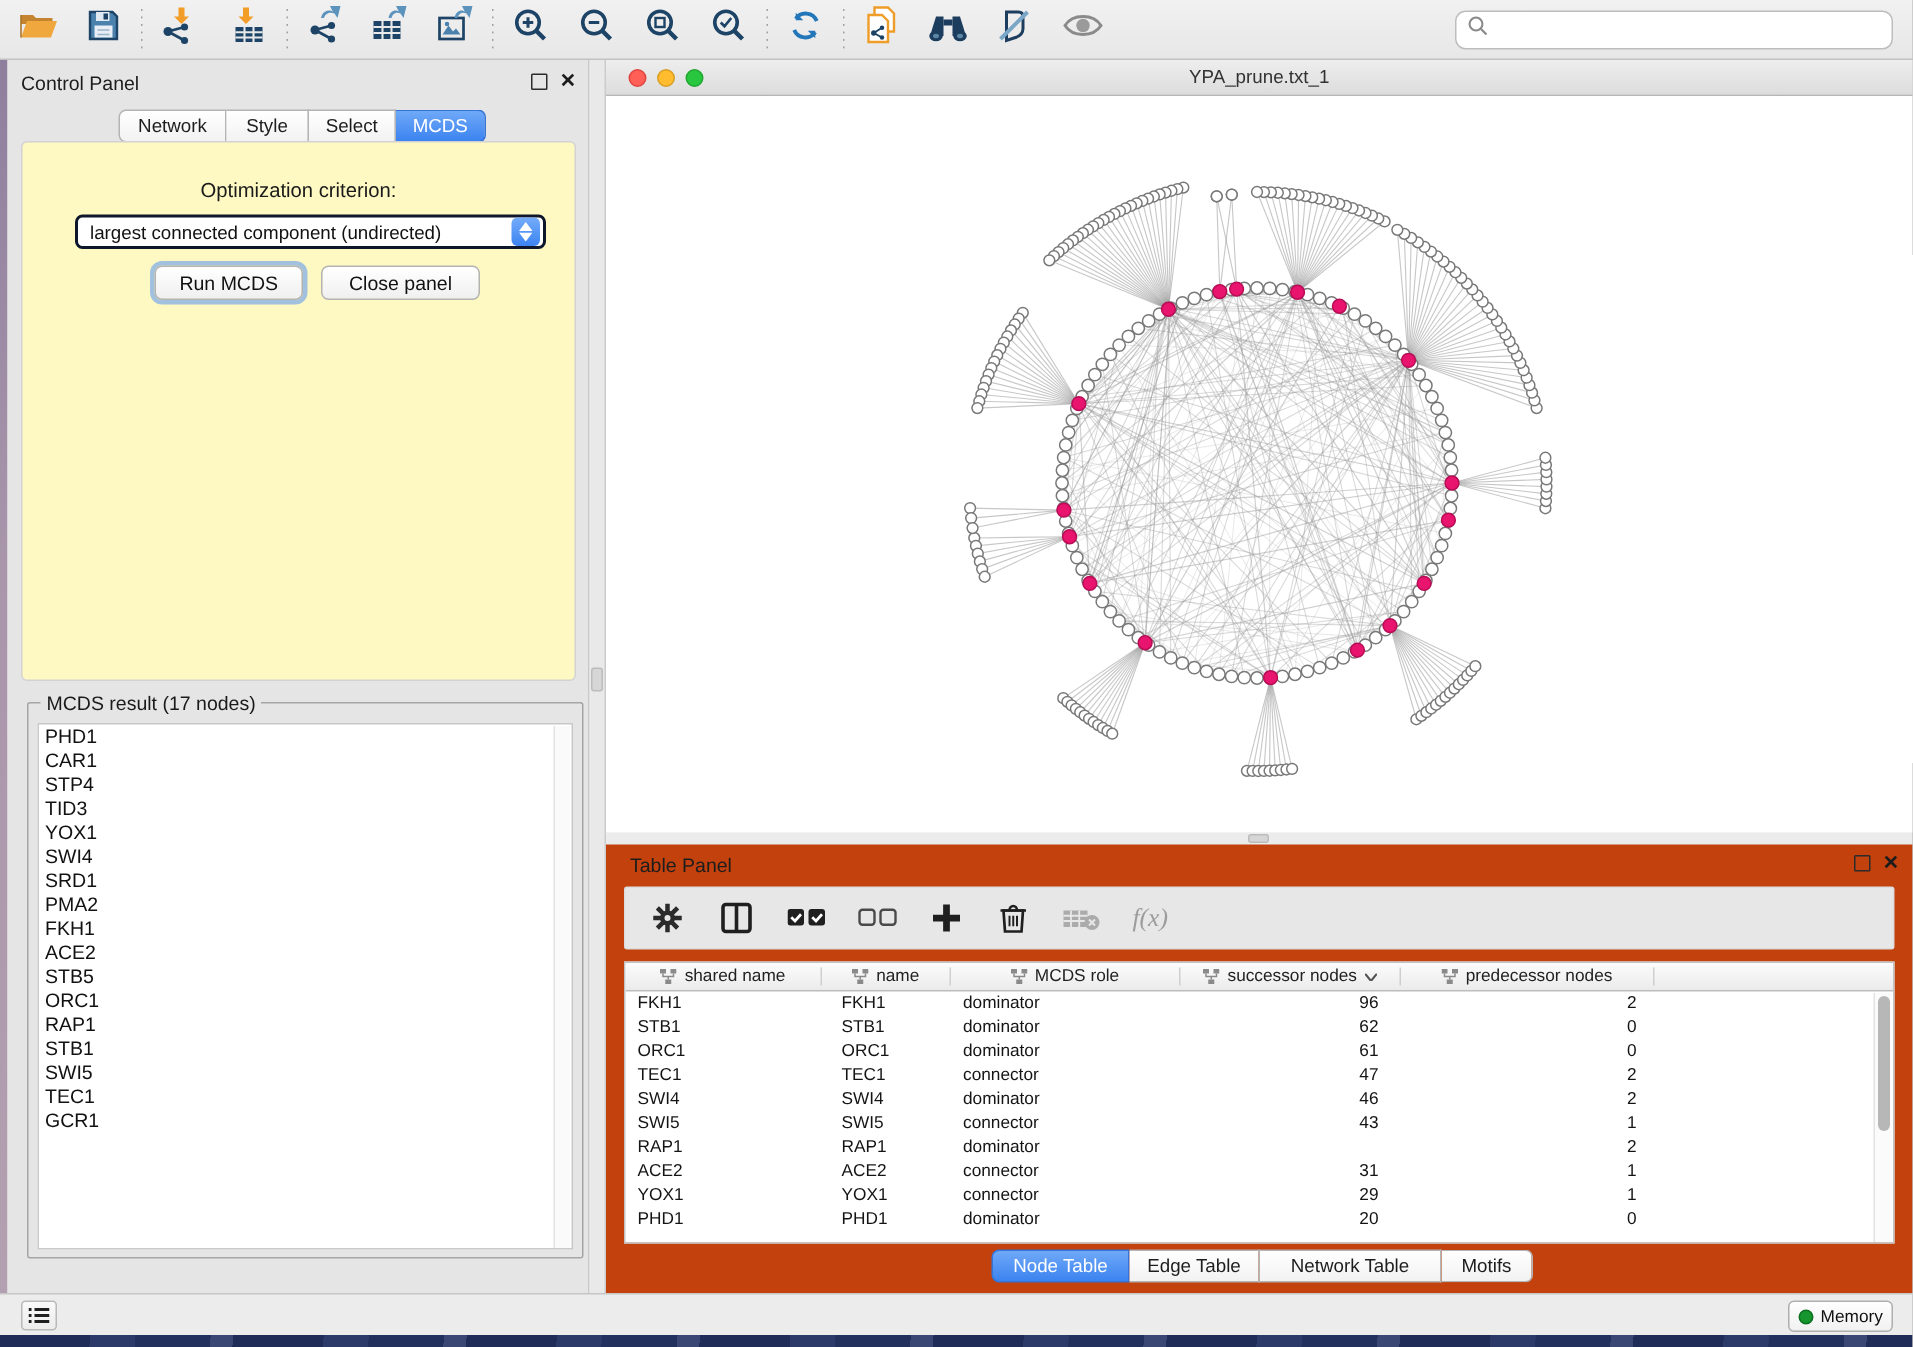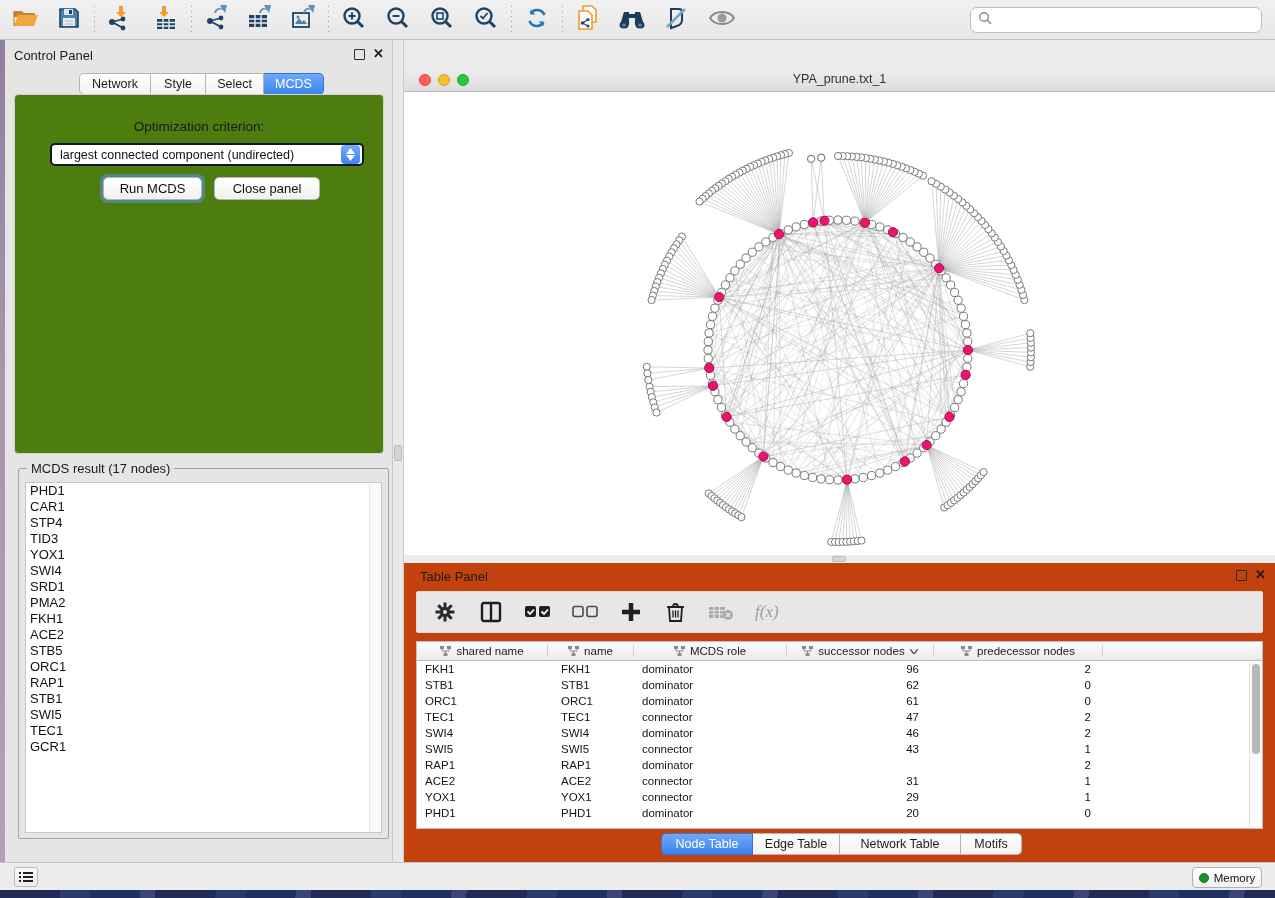--- a/index.html
+++ b/index.html
@@ -24,21 +24,21 @@
   
   .control-panel { left:5px; top:40px; width:388px; height:822px; background:#e5e5e5; border-right:1px solid #c9c9c9; }
   .cp-title { position:absolute; left:9px; top:8px; font-size:13px; color:#1d1d1d; }
   .win-float { position:absolute; top:9px; width:11px; height:11px; border:1.6px solid #2b2b2b; border-radius:1px; }
   .win-close { position:absolute; top:6px; font-size:13px; font-weight:bold; color:#1c1c1c; }
   .cp-tabs { position:absolute; left:74px; top:33px; display:flex; height:22px; }
   .cp-tab, .ft-tab { border:1px solid #b4b4b4; border-left-width:0; background:linear-gradient(#ffffff,#f2f2f2); font-size:12.5px; color:#1d1d1d; display:flex; align-items:center; justify-content:center; }
   .cp-tab:first-child, .ft-tab:first-child { border-left-width:1px; border-radius:5px 0 0 5px; }
   .cp-tab:last-child, .ft-tab:last-child { border-radius:0 5px 5px 0; }
   .tab-sel { background:linear-gradient(#6fa9f8,#3c83f0) !important; border-color:#3474d8 !important; color:#fff !important; }
-  .cp-inner { position:absolute; left:9px; top:54px; width:370px; height:360px; background:#4d7c0f; border:1px solid #d2d2d2; border-radius:4px; }
+  .cp-inner { position:absolute; left:9px; top:54px; width:370px; height:360px; background:#fef9c3; border:1px solid #d2d2d2; border-radius:4px; }
   .opt-label { position:absolute; left:0; top:24px; width:100%; text-align:center; font-size:13.5px; color:#1a1a1a; }
   .dropdown { position:absolute; left:35px; top:48px; width:314px; height:23px; background:#fff; border:2px solid #0f172a; border-radius:5px; display:flex; align-items:center; }
   .dropdown .dd-text { flex:1; font-size:12.5px; color:#111; padding-left:8px; white-space:nowrap; }
   .dd-stepper { width:19px; height:19px; margin-right:2px; border-radius:4px; background:linear-gradient(#74acf9,#3c84f2); display:flex; flex-direction:column; align-items:center; justify-content:center; gap:1px; }
   .dd-stepper svg { display:block; }
   .btn { background:linear-gradient(#ffffff,#f0f0f0); border:1px solid #b3b3b3; border-radius:5px; font-size:13px; color:#111; display:flex; align-items:center; justify-content:center; }
   .btn-focus { box-shadow:0 0 0 3px rgba(86,148,244,.55); }
   .run-btn  { position:absolute; left:88px; top:82px; width:99px; height:23px; }
   .closep-btn { position:absolute; left:199px; top:82px; width:106px; height:23px; }
   .groupbox { position:absolute; left:13px; top:428px; width:371px; height:371px; border:1px solid #a5a5a5; border-radius:2px; }
@@ -47,21 +47,21 @@
   .mcds-item { font-size:13px; color:#111; line-height:16px; padding-left:4px; }
   .list-scroll { position:absolute; right:1px; top:1px; width:11px; height:349px; background:#fafafa; border-left:1px solid #e4e4e4; }
 
   
   .v-gutter { left:393px; top:40px; width:11px; height:822px; background:#e9e9e9; border-right:1px solid #cccccc; }
   .v-handle { position:absolute; left:1px; top:405px; width:8px; height:16px; background:#d6d6d6; border:1px solid #bcbcbc; border-radius:2px; }
   .h-gutter { left:404px; top:555px; width:871px; height:8px; background:#ececec; }
   .h-handle { position:absolute; left:428px; top:1px; width:14px; height:6px; background:#d6d6d6; border:1px solid #bcbcbc; border-radius:2px; }
 
   
-  .network-view { left:404px; top:40px; width:871px; height:515px; background:#fff;margin-top:28px; }
+  .network-view { left:404px; top:40px; width:871px; height:515px; background:#fff; }
   .nv-titlebar { position:absolute; left:0; top:0; width:871px; height:24px; background:linear-gradient(#eeeeee,#dcdcdc); border-bottom:1px solid #b6b6b6; }
   .nv-title { position:absolute; left:0; top:4px; width:100%; text-align:center; font-size:12.5px; color:#333; }
   .tl { position:absolute; top:6px; width:12px; height:12px; border-radius:50%; }
   .nv-canvas { position:absolute; left:0; top:24px; width:871px; height:491px; background:#fff; }
 
   
   .table-panel { left:404px; top:563px; width:871px; height:299px; background:#c2410c; }
   .tp-title { position:absolute; left:16px; top:6px; font-size:13px; color:#1d1d1d; }
   .tp-toolbar { position:absolute; left:12px; top:28px; width:847px; height:42px; background:#e7e7e7; border:1px solid #dddddd; border-radius:2px; display:flex; align-items:center; gap:17px; padding-left:18px; }
   .tp-icon { display:flex; align-items:center; justify-content:center; }

